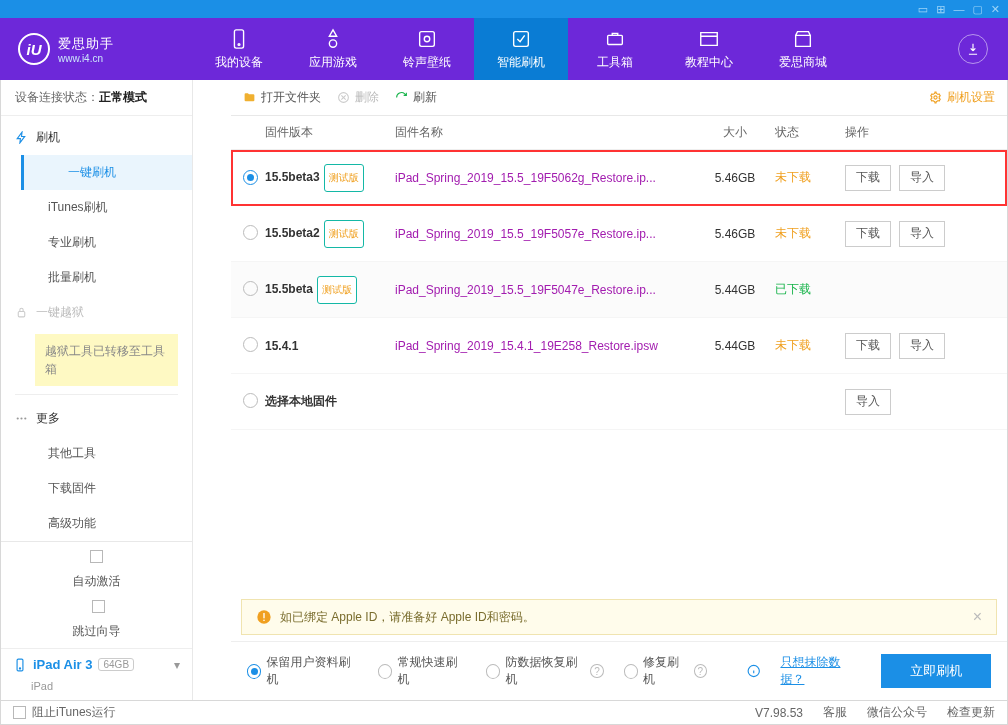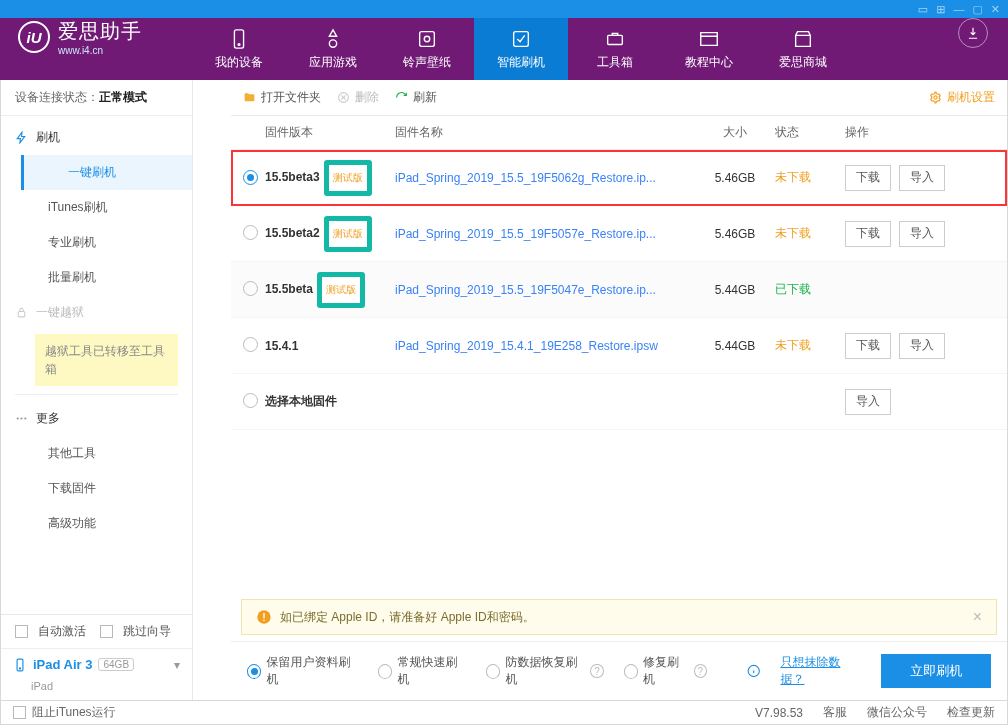--- a/index.html
+++ b/index.html
@@ -1,25 +1,25 @@
 <!DOCTYPE html>
 <html><head>
 <meta charset="utf-8">
 <style>
 * { box-sizing: border-box; margin: 0; padding: 0; font-family: "Microsoft YaHei", sans-serif; font-size: 12px; }
 body { width: 1008px; height: 725px; background: #fff; overflow: hidden; }
 
 .titlebar { height: 18px; background: #1b8fe6; display: flex; justify-content: flex-end; align-items: center; padding: 0 8px; gap: 8px; }
 .titlebar span { color: #9cd4f8; cursor: pointer; font-size: 11px; }
 
-.header { height: 62px; background: #701a75; display: flex; align-items: flex-start; color: #fff; }
+.header { height: 62px; background: #6d28d9; display: flex; align-items: center; color: #fff; }
 .logo-area { display: flex; align-items: center; width: 192px; padding-left: 18px; }
 .logo-circ { width: 32px; height: 32px; border: 2px solid #fff; border-radius: 50%; display:flex; align-items:center; justify-content:center; font-weight:bold; font-size:15px; font-style: italic; }
 .logo-text { margin-left: 8px; }
-.logo-text .t1 { font-size: 20px; letter-spacing: 1px; }
+.logo-text .t1 { font-size: 13px; letter-spacing: 1px; }
 .logo-text .t2 { font-size: 10px; color: #cce7fa; }
 
 .nav { display: flex; flex: 1; height: 100%; }
 .nav-item { width: 94px; display: flex; flex-direction: column; align-items: center; justify-content: center; gap: 4px; cursor: pointer; color: #fff; font-size: 12px; }
 .nav-item.active { background: #0a7cd4; }
 .nav-item svg { width: 22px; height: 22px; }
 .dl-circ { width: 30px; height: 30px; border-radius: 50%; border: 1.5px solid rgba(255,255,255,.5); display:flex; align-items:center; justify-content:center; margin: 0 20px; cursor: pointer; }
 
 .content { display: flex; height: calc(725px - 18px - 62px - 24px); border: 1px solid #d8d8d8; border-top: none; gap: 38px; }
 
@@ -27,21 +27,21 @@
 .conn-status { height: 36px; display: flex; align-items: center; padding: 0 14px; border-bottom: 1px solid #eee; font-size: 12px; color: #666; }
 .conn-status b { color: #222; font-weight: 600; }
 .side-list { flex: 1; padding-top: 4px; overflow: auto; }
 .side-heading { display: flex; align-items: center; gap: 8px; padding: 9px 14px; color: #333; font-size: 13px; cursor: pointer; }
 .side-heading.disabled { color: #bbb; }
 .side-sub { padding: 9px 14px 9px 44px; color: #555; cursor: pointer; border-left: 3px solid transparent; }
 .side-sub.active { background: #eaf5fd; color: #1b8fe6; border-left: 3px solid #1b8fe6; margin-left: 20px; }
 .side-note { margin: 4px 14px 8px 34px; padding: 8px 10px; background: #fef9c3; color: #888; line-height: 1.5; }
 .side-sep { height: 1px; background: #eee; margin: 6px 14px; }
 .sidebar-bottom { border-top: 1px solid #e8e8e8; }
-.sb-row { display: flex; align-items: center; padding: 8px 14px; gap: 10px; color: #555; }
+.sb-row { display: flex; align-items: center; padding: 8px 14px; gap: 10px; color: #555; flex-direction: column; }
 .chk { width: 13px; height: 13px; border: 1px solid #b8b8b8; background: #fff; display: inline-block; }
 .device-row { display: flex; align-items: center; padding: 8px 12px; gap: 6px; border-top: 1px solid #eee; }
 .device-row .dn { color: #1b8fe6; font-size: 13px; font-weight: 600; }
 .pill { border: 1px solid #ccc; color: #999; border-radius: 3px; padding: 0 4px; font-size: 10px; }
 .device-sub { padding: 0 14px 8px 30px; color: #999; font-size: 11px; }
 
 .main { flex: 1; display: flex; flex-direction: column; }
 .toolbar { height: 36px; border-bottom: 1px solid #e8e8e8; display: flex; align-items: center; padding: 0 12px; gap: 16px; }
 .tb-btn { display: flex; align-items: center; gap: 5px; color: #555; cursor: pointer; }
 .tb-btn.disabled { color: #bbb; }
@@ -56,22 +56,22 @@
 .col-st { width: 70px; }
 .col-a { width: 150px; }
 
 .list-body { flex: 1; overflow: auto; }
 .fw-row { display: flex; align-items: center; height: 56px; padding: 0 12px; border-bottom: 1px solid #f5f5f5; color: #333; }
 .fw-row.selected { outline: 2px solid #f33; outline-offset: -2px; }
 .fw-row.alt { background: #fbfbfb; }
 .radio { width: 15px; height: 15px; border-radius: 50%; border: 1px solid #bbb; display: inline-flex; align-items: center; justify-content: center; }
 .radio.on { border-color: #1b8fe6; }
 .radio.on::after { content: ""; width: 7px; height: 7px; background: #1b8fe6; border-radius: 50%; }
-.beta-tag { display: inline-block; background: #fff; border: 5px solid #14b8a6; color: #f0a020; border-radius: 3px; padding: 6px 4px; font-size: 10px; margin-left: 4px; }
-.col-n span { color: #3b82f6; margin-top: 36px; }
+.beta-tag { display: inline-block; background: #fff; border: 1px solid #14b8a6; color: #f0a020; border-radius: 3px; padding: 6px 4px; font-size: 10px; margin-left: 4px; }
+.col-n span { color: #a21caf; margin-top: 36px; }
 .st-pending { color: #f0a020; }
 .st-done { color: #17b34a; }
 .btn-s { width: 46px; height: 26px; border: 1px solid #ccc; background: #fff; cursor: pointer; margin-right: 8px; color: #555; }
 
 .tip-bar { display: flex; align-items: center; gap: 8px; padding: 8px 14px; background: #fffceb; border: 1px solid #f0e4b0; margin: 6px 10px 0 10px; color: #7a6d2e; }
 .tip-bar .x { margin-left: auto; color: #bbb; cursor: pointer; font-size: 16px; }
 
 .mode-bar { display: flex; align-items: center; gap: 20px; padding: 12px 16px; border-top: 1px solid #eee; margin-top: 6px; }
 .mode-opt { display: flex; align-items: center; gap: 5px; color: #555; cursor: pointer; }
 .help-q { width: 14px; height: 14px; border-radius: 50%; border: 1px solid #bbb; color: #bbb; font-size: 10px; display: inline-flex; align-items: center; justify-content: center; }

